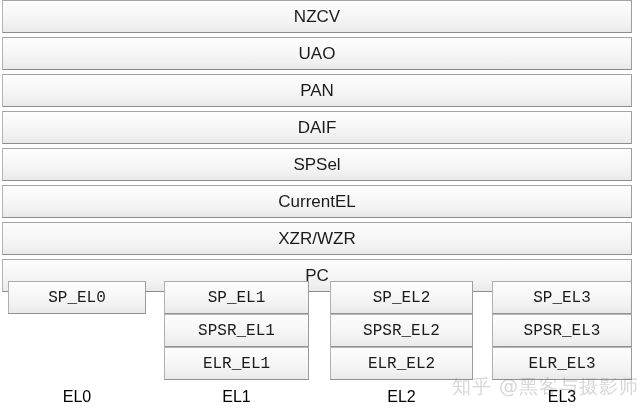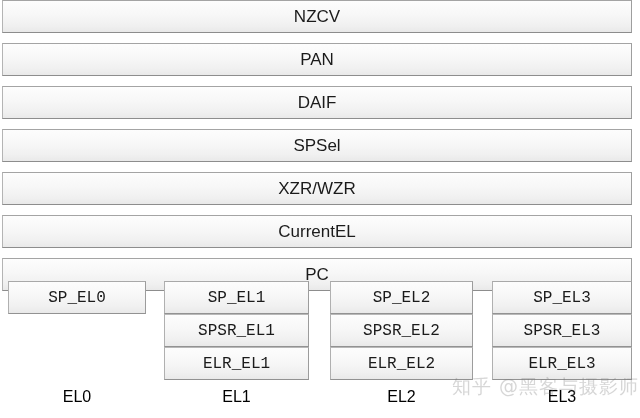--- a/index.html
+++ b/index.html
@@ -38,21 +38,21 @@
   
   #psr-stack {
     position: absolute;
     left: 2px;
     top: 0px;
     width: 630px;
   }
   .psr-row {
     height: 33px;
     font-size: 17px;
-    margin-bottom: 10px;
+    margin-bottom: 4px;
     border-top: 1px solid #a4a4a4;
     border-bottom: 1px solid #8d8d8d;
     border-left: 1px solid #b4b4b4;
     border-right: 1px solid #9e9e9e;
   }
 
   
   .el-col {
     position: absolute;
     top: 281px;
@@ -103,25 +103,26 @@
     font-family: "DejaVu Sans", sans-serif;
   }
 </style>
 </head>
 <body>
 
 <div id="diagram">
 
   <div id="psr-stack">
     <div class="cell psr-row">NZCV</div>
+    <div class="cell psr-row">UAO</div>
     <div class="cell psr-row">PAN</div>
     <div class="cell psr-row">DAIF</div>
     <div class="cell psr-row">SPSel</div>
+    <div class="cell psr-row">CurrentEL</div>
     <div class="cell psr-row">XZR/WZR</div>
-    <div class="cell psr-row">CurrentEL</div>
     <div class="cell psr-row">PC</div>
   </div>
 
   <div class="el-col" id="col-el0">
     <div class="cell el-box">SP_EL0</div>
   </div>
 
   <div class="el-col" id="col-el1">
     <div class="cell el-box">SP_EL1</div>
     <div class="cell el-box">SPSR_EL1</div>

